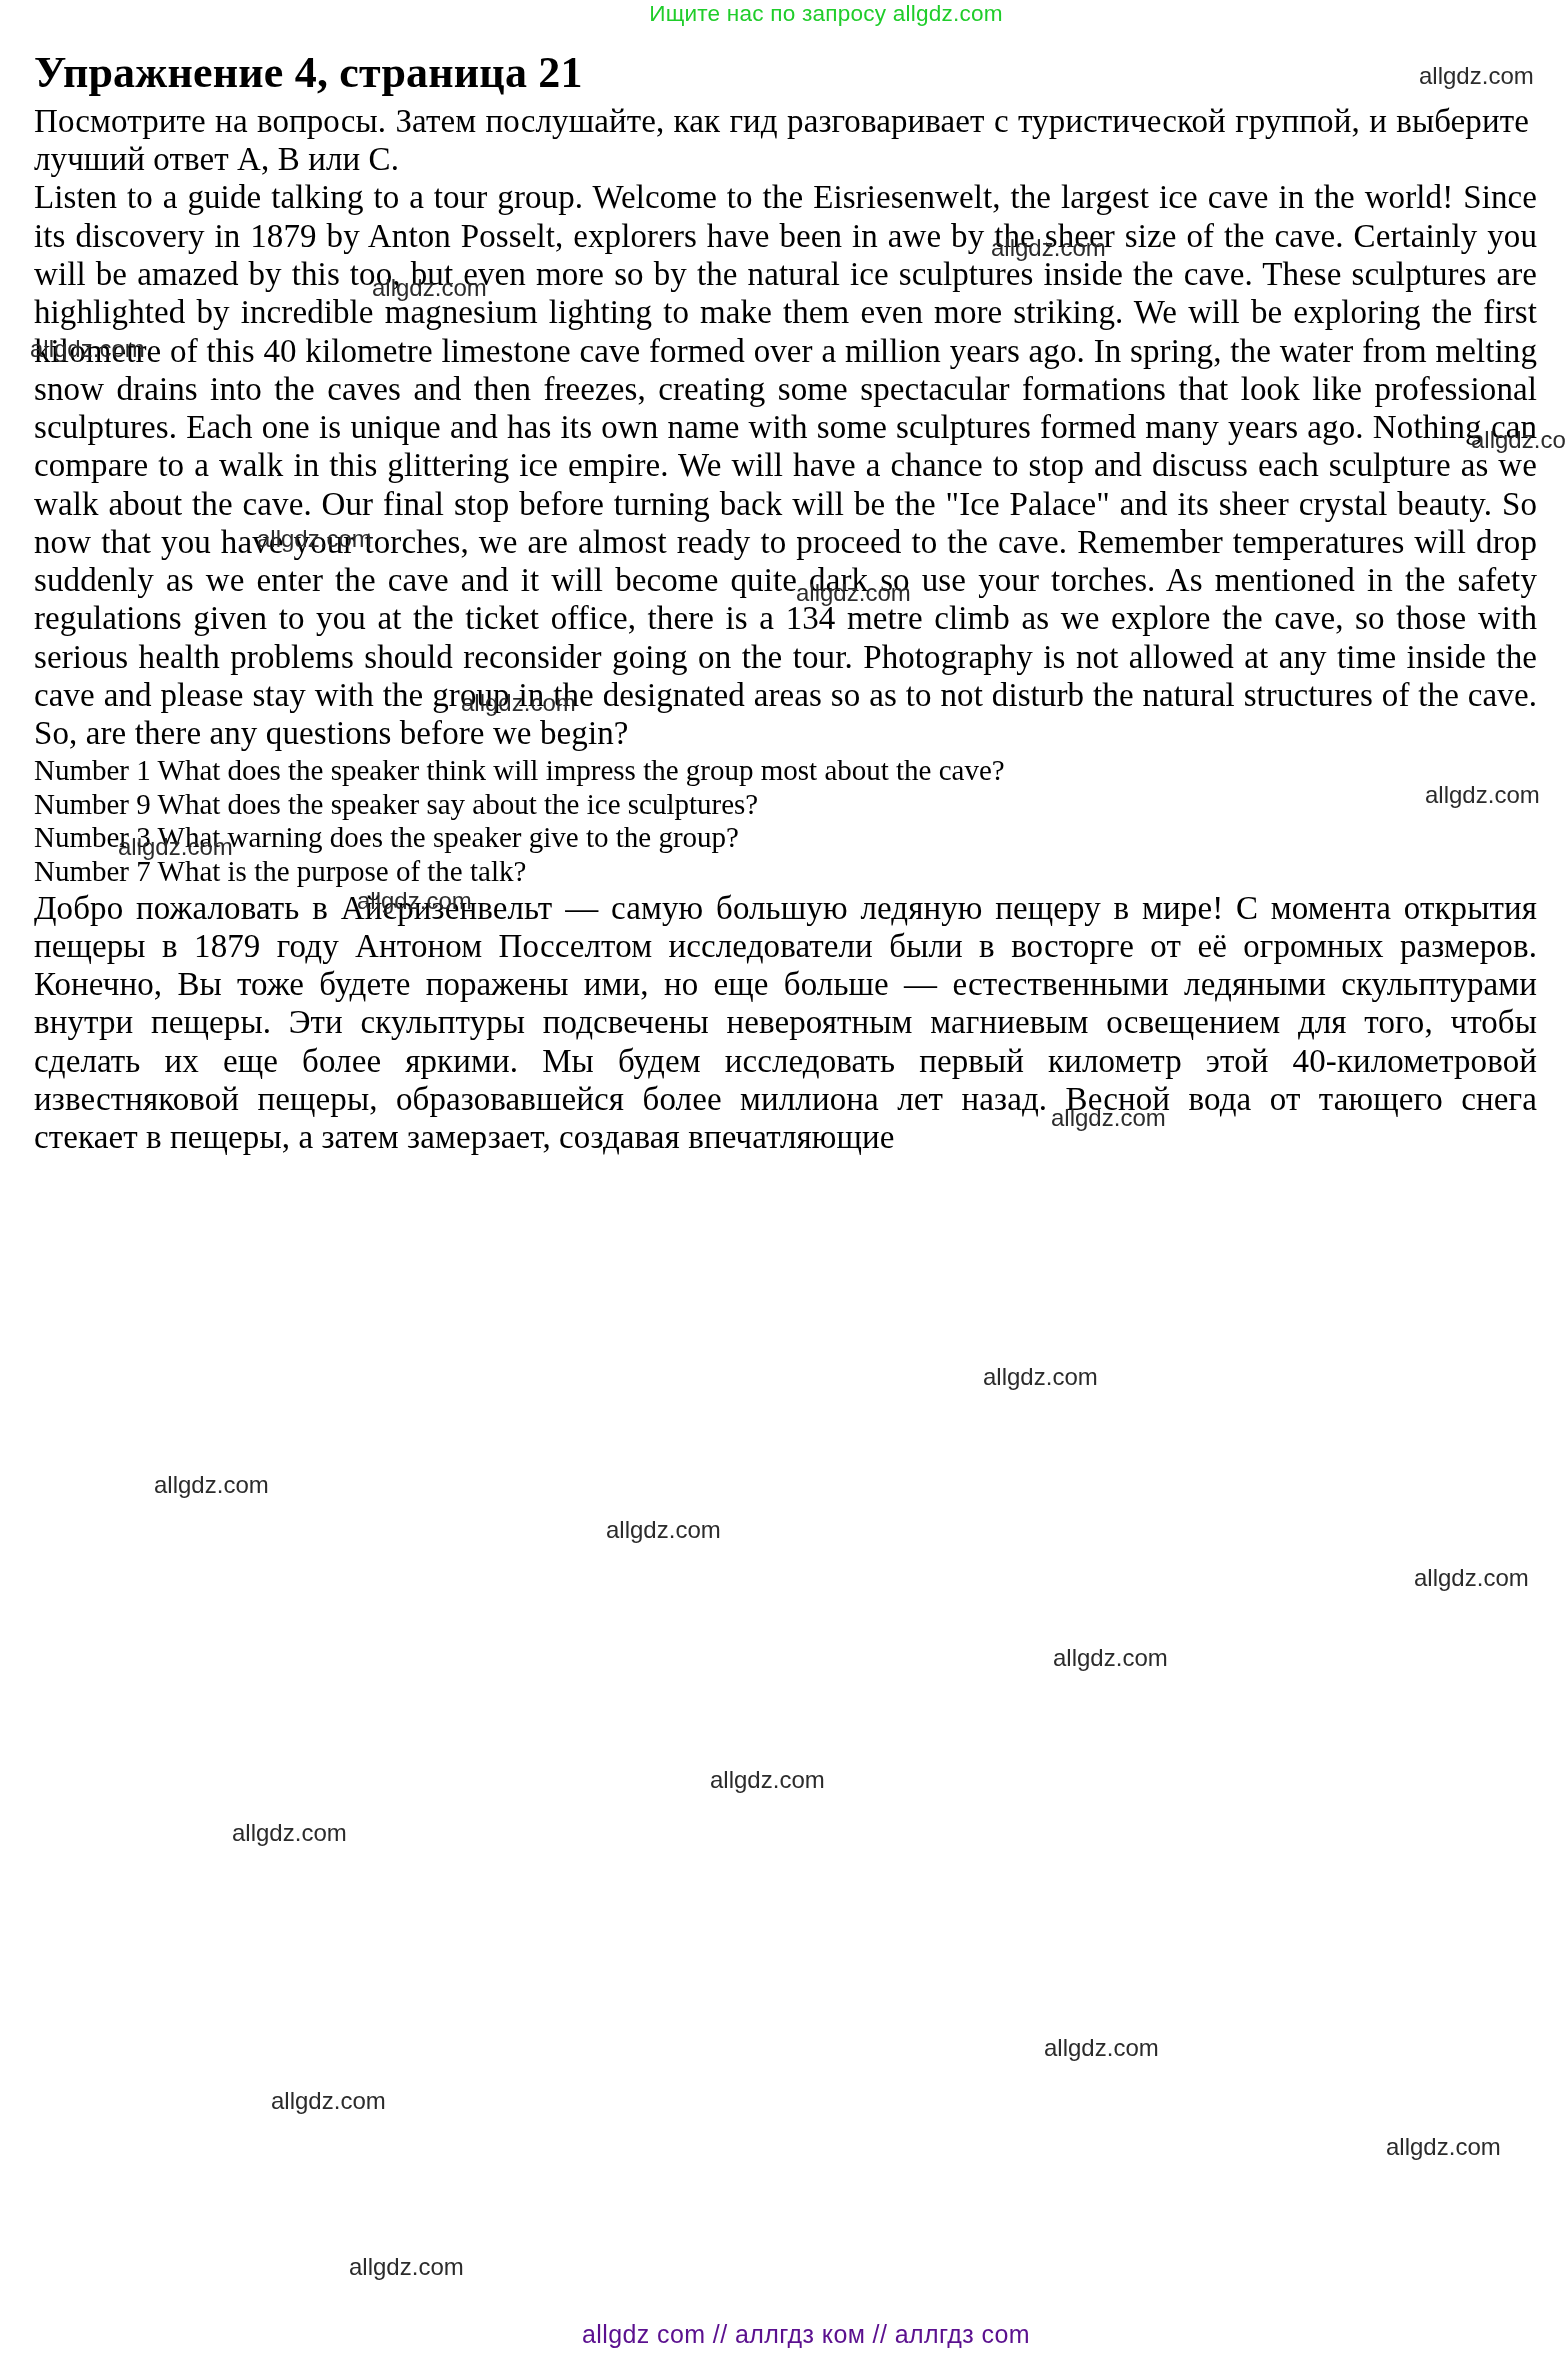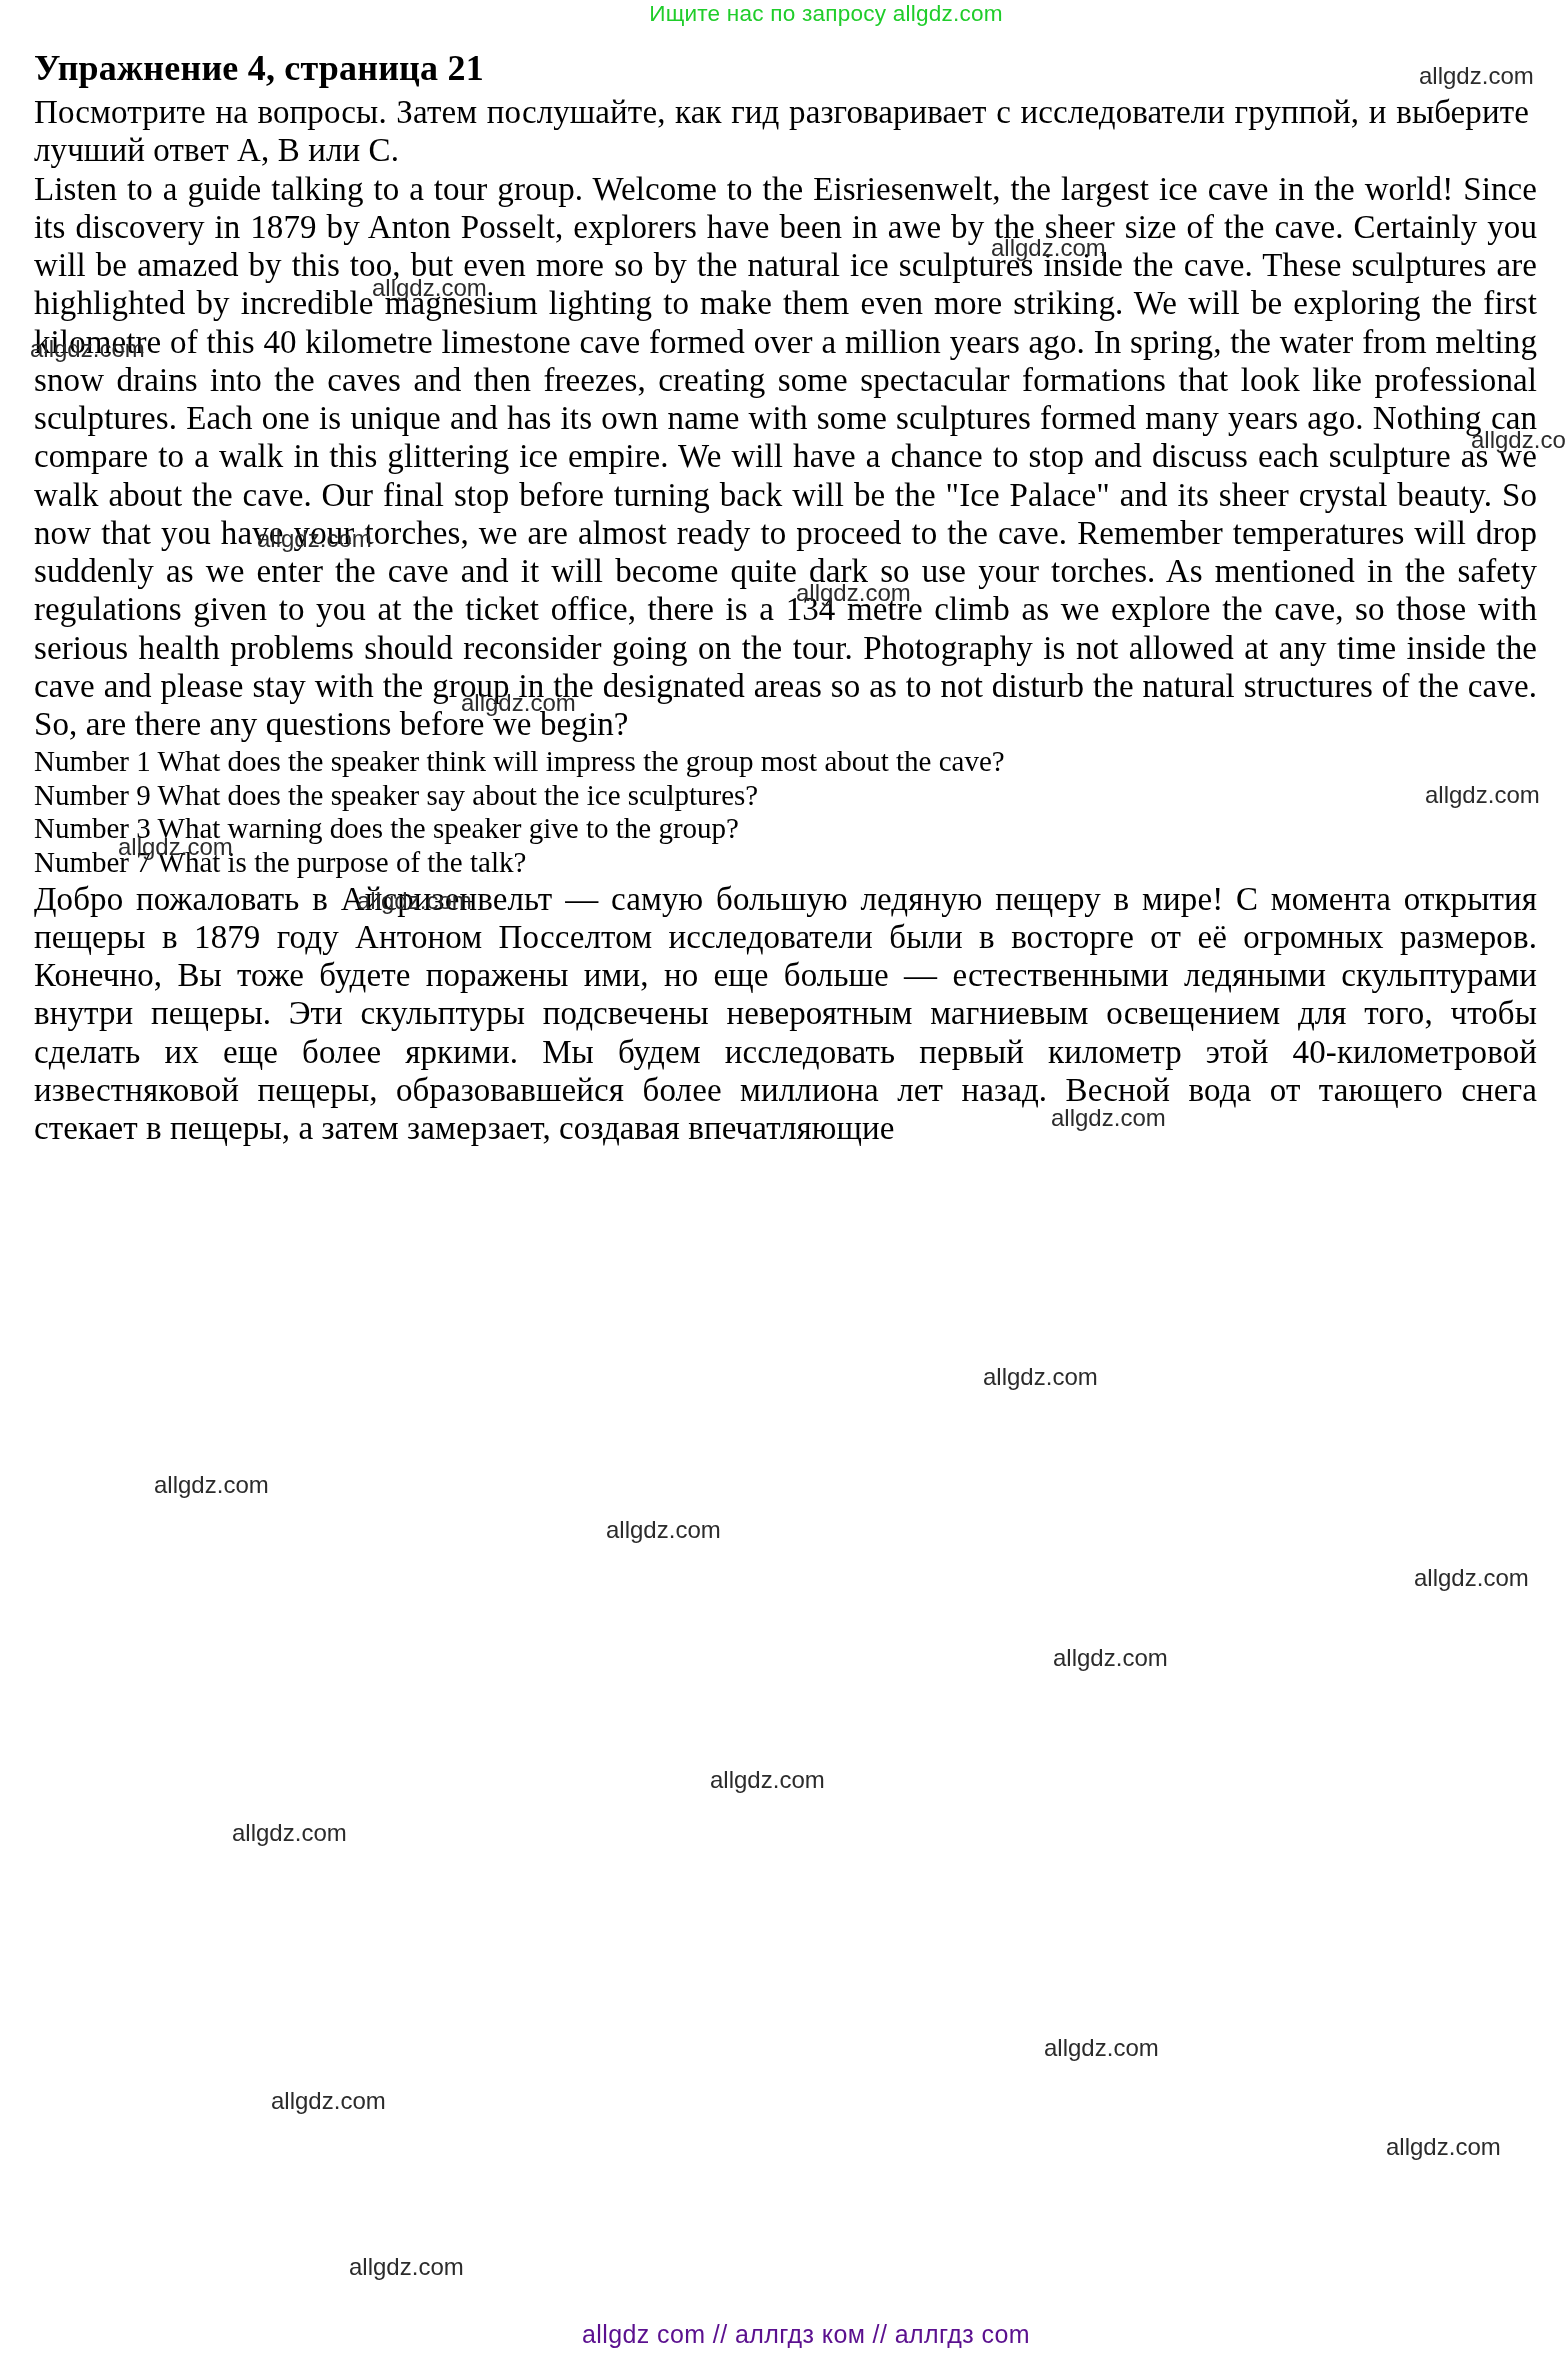--- a/index.html
+++ b/index.html
@@ -45,21 +45,21 @@
 
   
   .content {
     position: absolute;
     left: 34px;
     top: 48px;
     width: 1503px;
   }
 
   h1.ex-title {
-    font-size: 36px;
+    font-size: 44px;
     font-weight: bold;
     margin: 0 0 4.7px 0;
     line-height: 1.12;
     letter-spacing: 0.2px;
     font-family: "Liberation Serif", "DejaVu Serif", serif;
   }
 
   p.block {
     margin: 0;
     font-size: 33px;
@@ -140,21 +140,21 @@
 <div class="page">
 
   <div class="promo-bar">
     <span class="promo-text" style="color: rgb(31, 205, 42);">Ищите нас по запросу allgdz.com</span>
   </div>
 
   <div class="content">
 
     <h1 class="ex-title">Упражнение 4, страница 21</h1>
 
-    <p class="block intro">Посмотрите на вопросы. Затем послушайте, как гид разговаривает с исследователи группой, и выберите лучший ответ A, B или C.</p>
+    <p class="block intro">Посмотрите на вопросы. Затем послушайте, как гид разговаривает с туристической группой, и выберите лучший ответ A, B или C.</p>
 
 
     <p class="block english-body">Listen to a guide talking to a tour group. Welcome to the Eisriesenwelt, the largest ice cave in the world! Since its discovery in 1879 by Anton Posselt, explorers have been in awe by the sheer size of the cave. Certainly you will be amazed by this too, but even more so by the natural ice sculptures inside the cave. These sculptures are highlighted by incredible magnesium lighting to make them even more striking. We will be exploring the first kilometre of this 40 kilometre limestone cave formed over a million years ago. In spring, the water from melting snow drains into the caves and then freezes, creating some spectacular formations that look like professional sculptures. Each one is unique and has its own name with some sculptures formed many years ago. Nothing can compare to a walk in this glittering ice empire. We will have a chance to stop and discuss each sculpture as we walk about the cave. Our final stop before turning back will be the "Ice Palace" and its sheer crystal beauty. So now that you have your torches, we are almost ready to proceed to the cave. Remember temperatures will drop suddenly as we enter the cave and it will become quite dark so use your torches. As mentioned in the safety regulations given to you at the ticket office, there is a 134 metre climb as we explore the cave, so those with serious health problems should reconsider going on the tour. Photography is not allowed at any time inside the cave and please stay with the group in the designated areas so as to not disturb the natural structures of the cave. So, are there any questions before we begin?</p>
 
     <div class="questions">
       <p class="q justified">Number 1 What does the speaker think will impress the group most about the cave?</p>
       <p class="q">Number 9 What does the speaker say about the ice sculptures?</p>
       <p class="q">Number 3 What warning does the speaker give to the group?</p>
       <p class="q">Number 7 What is the purpose of the talk?</p>
     </div>

